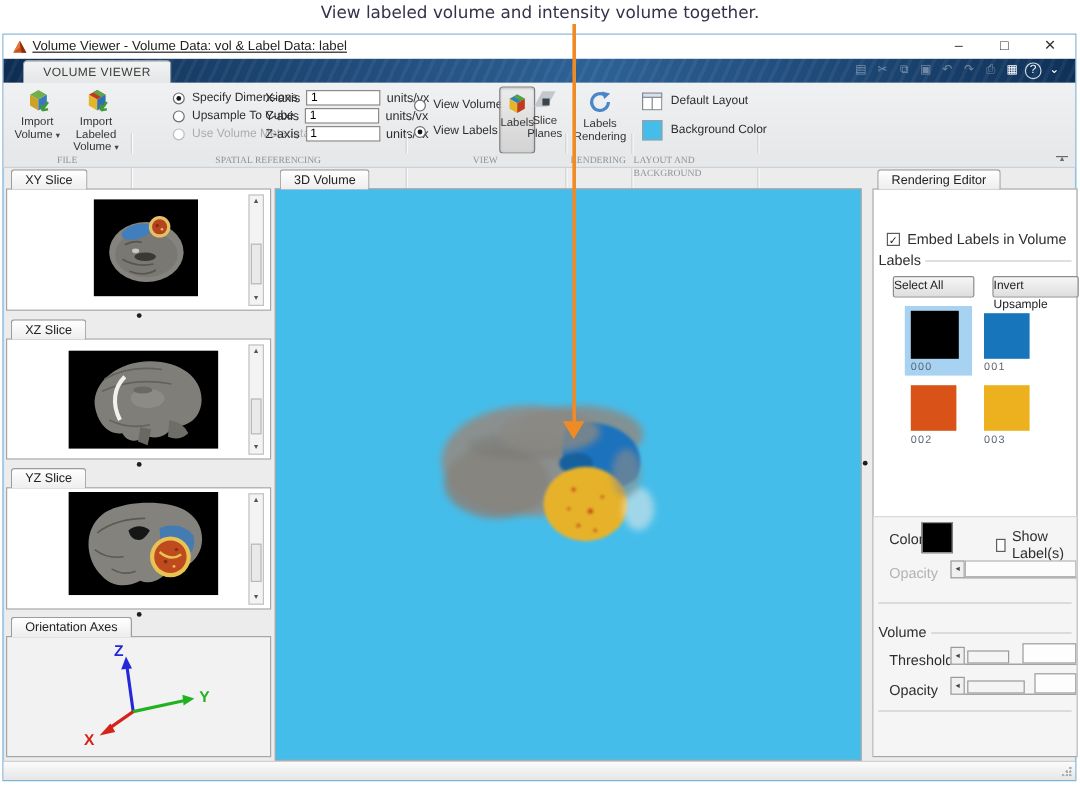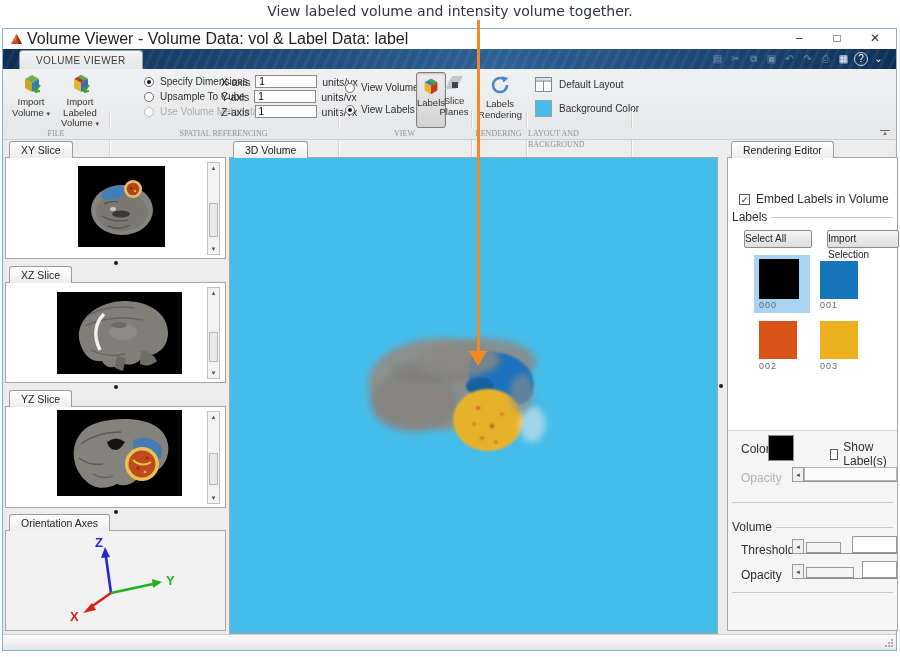--- a/index.html
+++ b/index.html
@@ -8,21 +8,21 @@
   
   .caption{top:3px;left:0;right:0;text-align:center;font-family:"DejaVu Sans",sans-serif;
     font-size:14px;color:#32324a;}
   .arrow-line{left:477px;top:20px;width:3px;height:332px;background:#F08A24;z-index:60;}
   .arrow-head{left:469px;top:351px;width:0;height:0;border-left:9px solid transparent;
     border-right:9px solid transparent;border-top:15px solid #F08A24;z-index:60;}
   
   .window{left:2px;top:28px;width:893px;height:621px;background:#ececec;
     border:1px solid #7fb4da;box-shadow:0 0 0 1px #d9ecf8 inset;}
   .titlebar{left:0;top:0;right:0;height:20px;background:#fff;}
-  .titlebar .title{left:24px;top:0;line-height:20px;font-size:16px;color:#222;}
+  .titlebar .title{left:24px;top:0;line-height:20px;font-size:11px;color:#222;text-decoration:underline;}
   .win-controls{right:2px;top:0;height:20px;display:flex;}
   .win-btn{width:38px;height:20px;text-align:center;line-height:19px;font-size:12px;color:#333;}
   
   .tabband{left:0;top:20px;right:0;height:20px;
     background:repeating-linear-gradient(115deg,rgba(255,255,255,.05) 0 3px,rgba(0,0,0,0) 3px 9px),
       linear-gradient(90deg,#0e2d52,#2d6196 55%,#0f3158);}
   .ribbon-tab{left:16px;top:1px;height:19px;padding:0 16px;background:linear-gradient(#f2f3f3,#e4e5e6);
     border:1px solid #98a0a8;border-bottom:none;border-radius:4px 4px 0 0;
     font-size:10px;line-height:19px;color:#3c3c3c;letter-spacing:.4px;}
   .qat{right:10px;top:3px;display:flex;gap:3px;}
@@ -377,21 +377,21 @@
       <span class="chk">✓</span>
       <span class="field-label">Embed Labels in Volume</span>
     </div>
 
     <div class="abs" style="left:4px;top:52px;right:4px;display:flex;align-items:center;gap:4px">
       <span class="field-label">Labels</span>
       <div class="grp-line" style="flex:1"></div>
     </div>
 
     <div class="abs btn" style="left:16px;top:72px;width:66px;height:16px;line-height:16px">Select All</div>
-    <div class="abs btn" style="left:99px;top:72px;width:70px;height:16px;line-height:16px">Import Selection</div>
+    <div class="abs btn" style="left:99px;top:72px;width:70px;height:16px;line-height:16px">Invert Upsample</div>
 
     <div class="abs" style="left: 26px; top: 97px; width: 56px; height: 58px; background: rgb(168, 210, 242);"></div>
     <div class="abs" style="left: 31px; top: 101px; width: 40px; height: 40px; background: rgb(0, 0, 0);"></div>
     <span class="abs sw-label" style="left:31px;top:142px">000</span>
     <div class="abs" style="left: 92px; top: 103px; width: 38px; height: 38px; background: rgb(23, 118, 187);"></div>
     <span class="abs sw-label" style="left:92px;top:142px">001</span>
     <div class="abs" style="left: 31px; top: 163px; width: 38px; height: 38px; background: rgb(217, 83, 25);"></div>
     <span class="abs sw-label" style="left:31px;top:203px">002</span>
     <div class="abs" style="left: 92px; top: 163px; width: 38px; height: 38px; background: rgb(237, 177, 32);"></div>
     <span class="abs sw-label" style="left:92px;top:203px">003</span>

